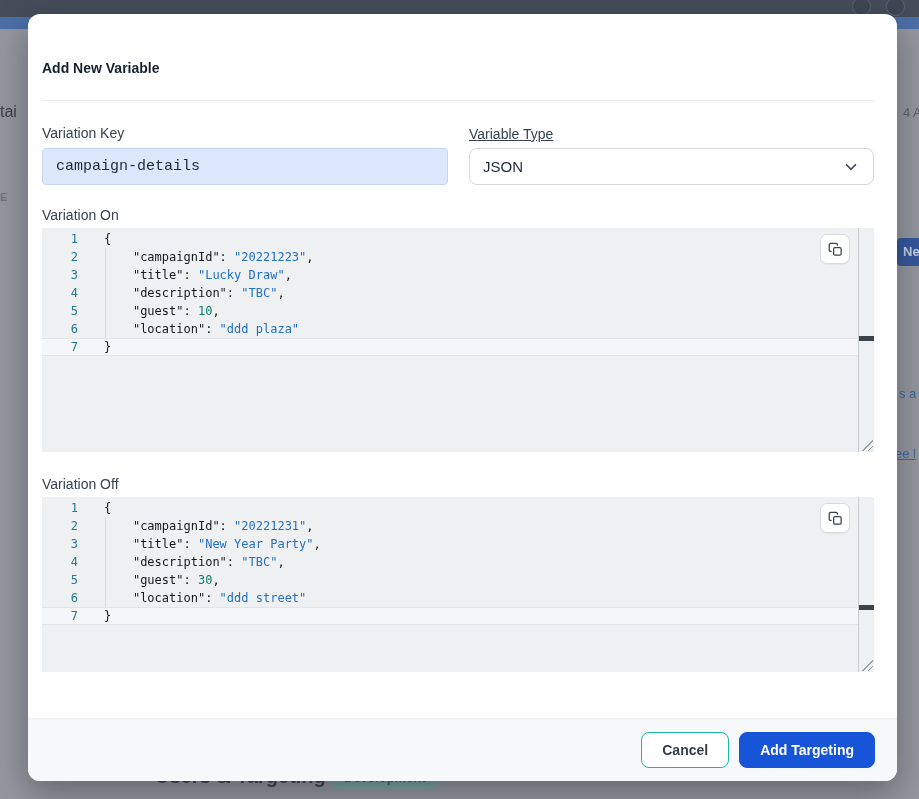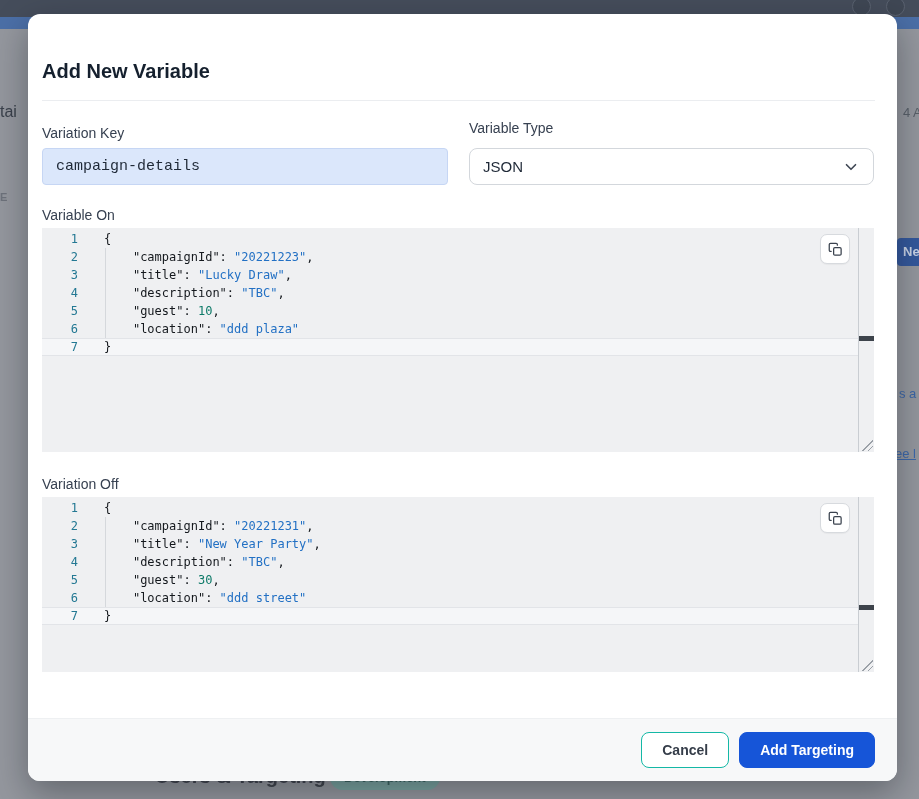--- a/index.html
+++ b/index.html
@@ -21,26 +21,26 @@
                  color:#c9d3e6; font-size:13px; font-weight:700; line-height:28px; padding-left:6px; }
   .frag-sa { top:386px; left:899px; font-size:13px; color:#3c66a6; }
   .frag-ee { top:446px; left:895px; font-size:13px; color:#3e68a9; text-decoration:underline; }
   .frag-heading { top:765px; left:155px; font-size:20px; font-weight:700; color:#41454e; }
   .frag-badge { top:765px; left:330px; height:25px; line-height:25px; padding:0 14px; background:#7ba4a1;
                 color:#3c6562; font-size:13px; font-weight:700; border-radius:13px; }
 
   
   .modal { position:absolute; left:28px; top:14px; width:869px; height:767px; background:#ffffff;
            border-radius:12px; box-shadow:0 12px 34px rgba(10,14,20,.35); }
-  .modal-title { position:absolute; left:14px; top:46px; font-size:20px; font-weight:700; color:#15202e; }
+  .modal-title { position:absolute; left:14px; top:46px; font-size:14px; font-weight:700; color:#15202e; }
   .divider { position:absolute; left:14px; width:833px; top:86px; height:1px; background:#ebedf0; }
 
   .field-label { position:absolute; font-size:14px; font-weight:500; color:#374151; }
   .lab-key  { left:14px;  top:111px; }
-  .lab-type { left:441px; top:106px; }
+  .lab-type { left:441px; top:112px;text-decoration:underline; }
   .lab-von  { left:14px;  top:193px; }
   .lab-voff { left:14px;  top:462px; }
 
   .text-input { position:absolute; left:14px; top:134px; width:406px; height:37px; background:#dbe7fb;
                 border:1px solid #c6d6f4; border-radius:4px; font-family:Liberation Mono, monospace;
                 font-size:15px; color:#1f2937; padding:0 13px; outline:none; }
   .select-box { position:absolute; left:441px; top:134px; width:405px; height:37px; background:#fff;
                 border:1px solid #d3d7dc; border-radius:8px; font-size:15px; color:#1f2937;
                 display:flex; align-items:center; padding:0 13px; cursor:pointer; }
   .select-box .chev { margin-left:auto; display:flex; }
@@ -107,21 +107,21 @@
   <label class="field-label lab-type">Variable Type</label>
   <div class="select-box">
     <span>JSON</span>
     <span class="chev">
       <svg width="18" height="18" viewBox="0 0 24 24" fill="none" stroke="#3f4754" stroke-width="2.2" stroke-linecap="round" stroke-linejoin="round">
           <polyline points="6 9 12 15 18 9"></polyline>
         </svg>
     </span>
   </div>
 
-  <label class="field-label lab-von">Variable On</label>
+  <label class="field-label lab-von">Variation On</label>
   <div class="editor ed-on">
     <div class="lines">
         <div class="code-row">
           <span class="ln">1</span>
           <span class="lc"><span class="tok-p">{</span></span>
         </div>
         <div class="code-row">
           <span class="ln">2</span>
           <span class="lc"><span class="tok-p">    </span><span class="tok-k">"campaignId"</span><span class="tok-p">: </span><span class="tok-s">"20221223"</span><span class="tok-p">,</span></span>
         </div>

